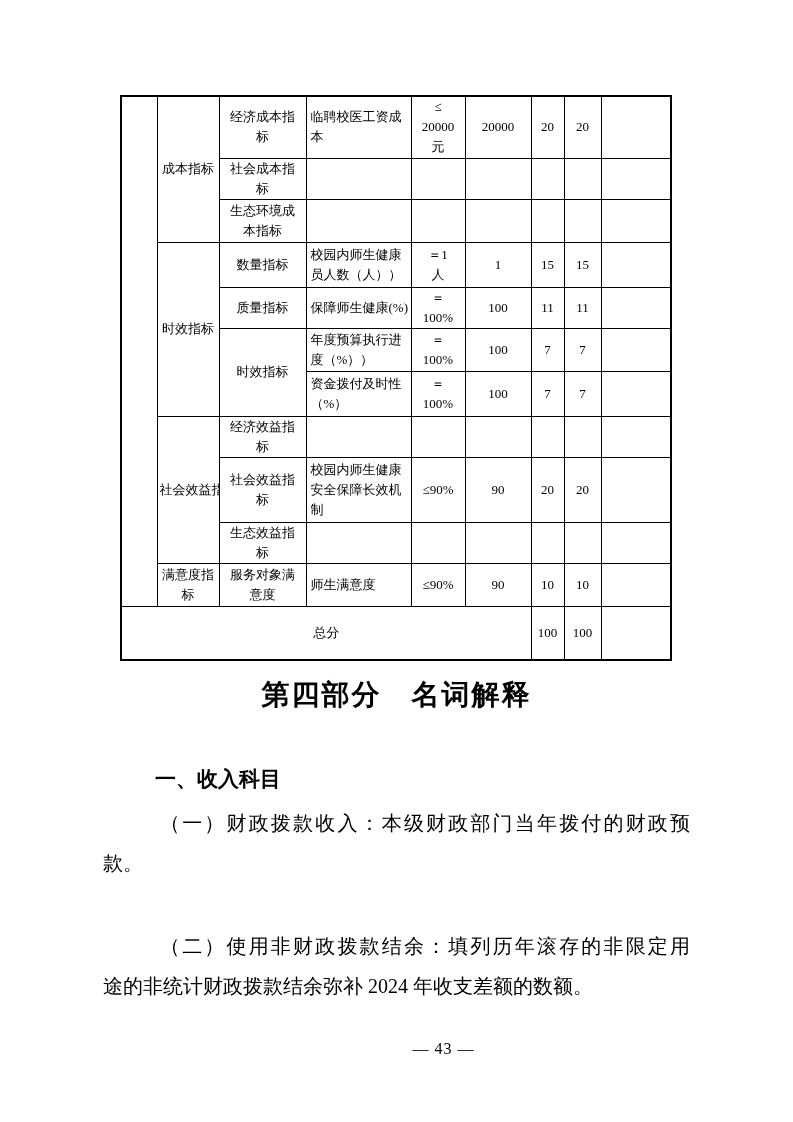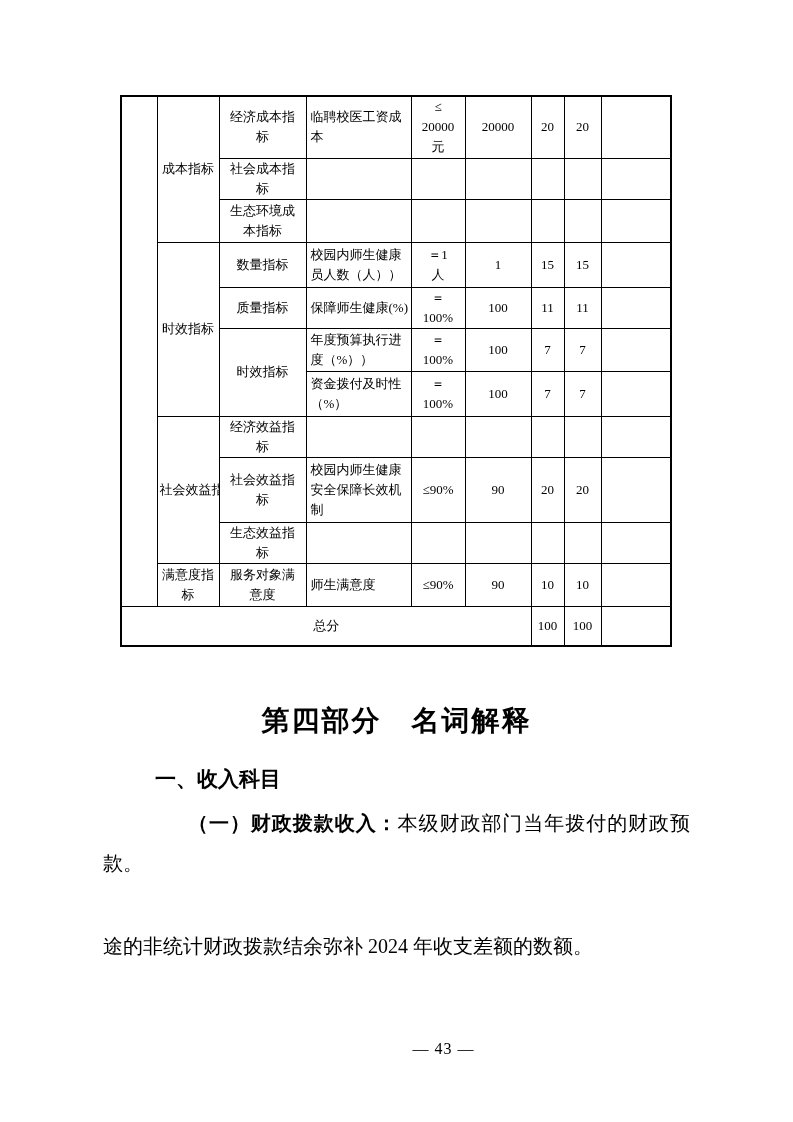--- a/index.html
+++ b/index.html
@@ -49,21 +49,20 @@
   .part-heading {
     position: absolute;
     top: 676px;
     left: 103px;
     width: 587px;
     text-align: center;
     font-family: "Liberation Sans", sans-serif;
     font-weight: bold;
     font-size: 28px;
     letter-spacing: 2px;
-    margin-top: 26px;
   }
   .section-heading {
     position: absolute;
     top: 765px;
     left: 155px;
     font-family: "Liberation Sans", sans-serif;
     font-weight: bold;
     font-size: 21px;
   }
   .para {
@@ -74,21 +73,21 @@
     line-height: 40px;
   }
   .para-1 { top: 803px; }
   .para-2 { top: 926px; }
   .bline { }
   .indent { padding-left: 57px; }
   .jfull {
     text-align: justify;
     text-align-last: justify;
   }
-  .bld { font-weight: bold; margin-left: 28px; }
+  .bld { font-weight: normal; }
 
   
   .footer {
     position: absolute;
     top: 1040px;
     left: 0;
     width: 793px;
     text-align: center;
     font-size: 16px;
     letter-spacing: 1px;
@@ -229,37 +228,38 @@
 标</td>
         <td>服务对象满
 意度</td>
         <td class="c-name">师生满意度</td>
         <td>≤90%</td>
         <td>90</td>
         <td>10</td>
         <td>10</td>
         <td></td>
       </tr>
-      <tr style="height:40px">
+      <tr style="height:54px">
         <td colspan="6" class="c-total-label">总分</td>
         <td>100</td>
         <td>100</td>
         <td></td>
       </tr>
     </tbody>
   </table>
 
   <div class="part-heading">第四部分　名词解释</div>
 
   <div class="section-heading">一、收入科目</div>
 
   <div class="para para-1">
     <div class="bline indent jfull"><span class="bld">（一）财政拨款收入：</span><span>本级财政部门当年拨付的财政预</span></div>
     <div class="bline">款。</div>
   </div>
 
   <div class="para para-2">
+    <div class="bline indent jfull"><span class="bld">（二）使用非财政拨款结余：</span><span>填列历年滚存的非限定用</span></div>
     <div class="bline">途的非统计财政拨款结余弥补 2024 年收支差额的数额。</div>
   </div>
 
   <div class="footer">— 43 —</div>
 
 </div>
 
 </body></html>

